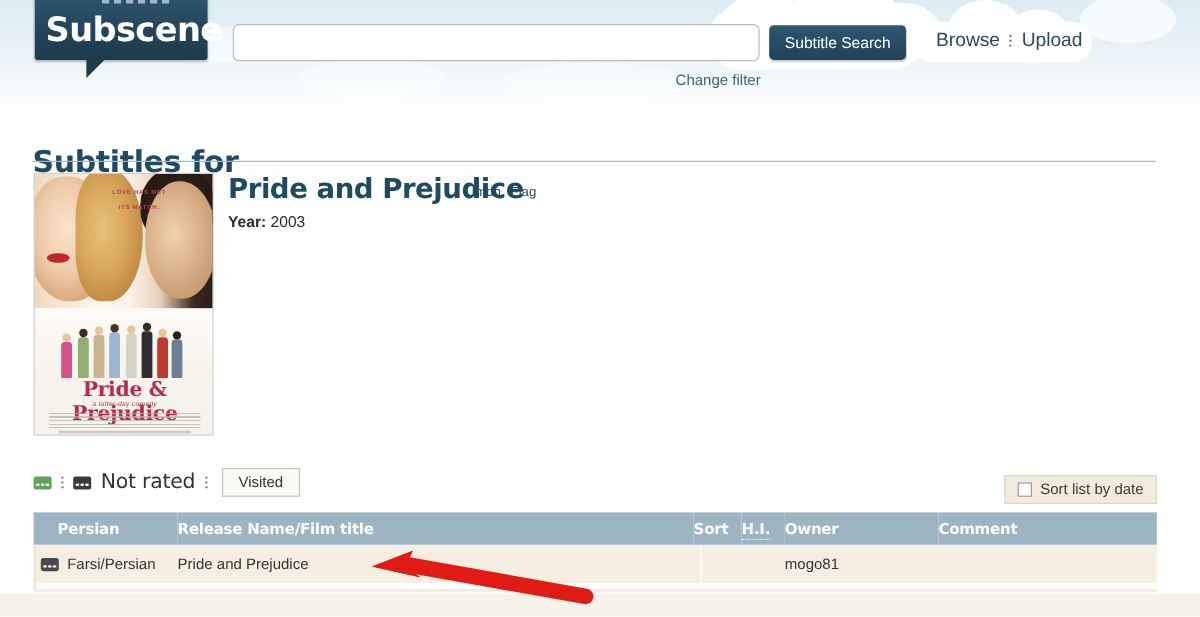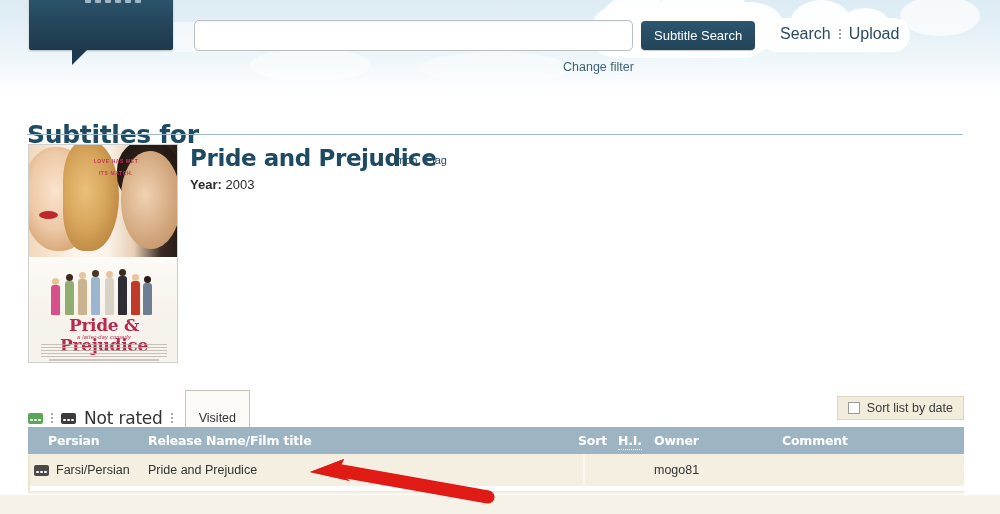--- a/index.html
+++ b/index.html
@@ -366,21 +366,21 @@
     gap: 2px;
   }
   .vdots i {
     width: 2px; height: 2px;
     background: #8a8a8a;
     border-radius: 50%;
     display: block;
   }
   .visited-btn {
     margin-left: 4px;
-    padding: 20px 13px;
+    padding: 4px 13px;
     background: #fbfaf7;
     border: 1px solid #c9c4ba;
     font-size: 12.5px;
     color: #333;
     font-family: "Liberation Sans", sans-serif;
     cursor: pointer;
   }
 
   
   .sort-box {
@@ -519,29 +519,30 @@
   <a class="logo-wrap" href="#">
     <div class="logo-box">
       <div class="logo-ticks">
         <i></i>
           <i></i>
           <i></i>
           <i></i>
           <i></i>
           <i></i>
       </div>
+      <div class="logo-text">Subscene</div>
     </div>
     <div class="logo-tail"></div>
   </a>
 
   <input class="search-input" type="text" value="" placeholder="" style="">
   <button class="search-btn">Subtitle Search</button>
 
   <div class="topnav">
-    <a href="#">Search</a>
+    <a href="#">Browse</a>
     <span class="dots-sep">
         <i></i>
         <i></i>
         <i></i>
       </span>
     <a href="#">Upload</a>
   </div>
 
   <a class="change-filter" href="#">Change filter</a>
 

